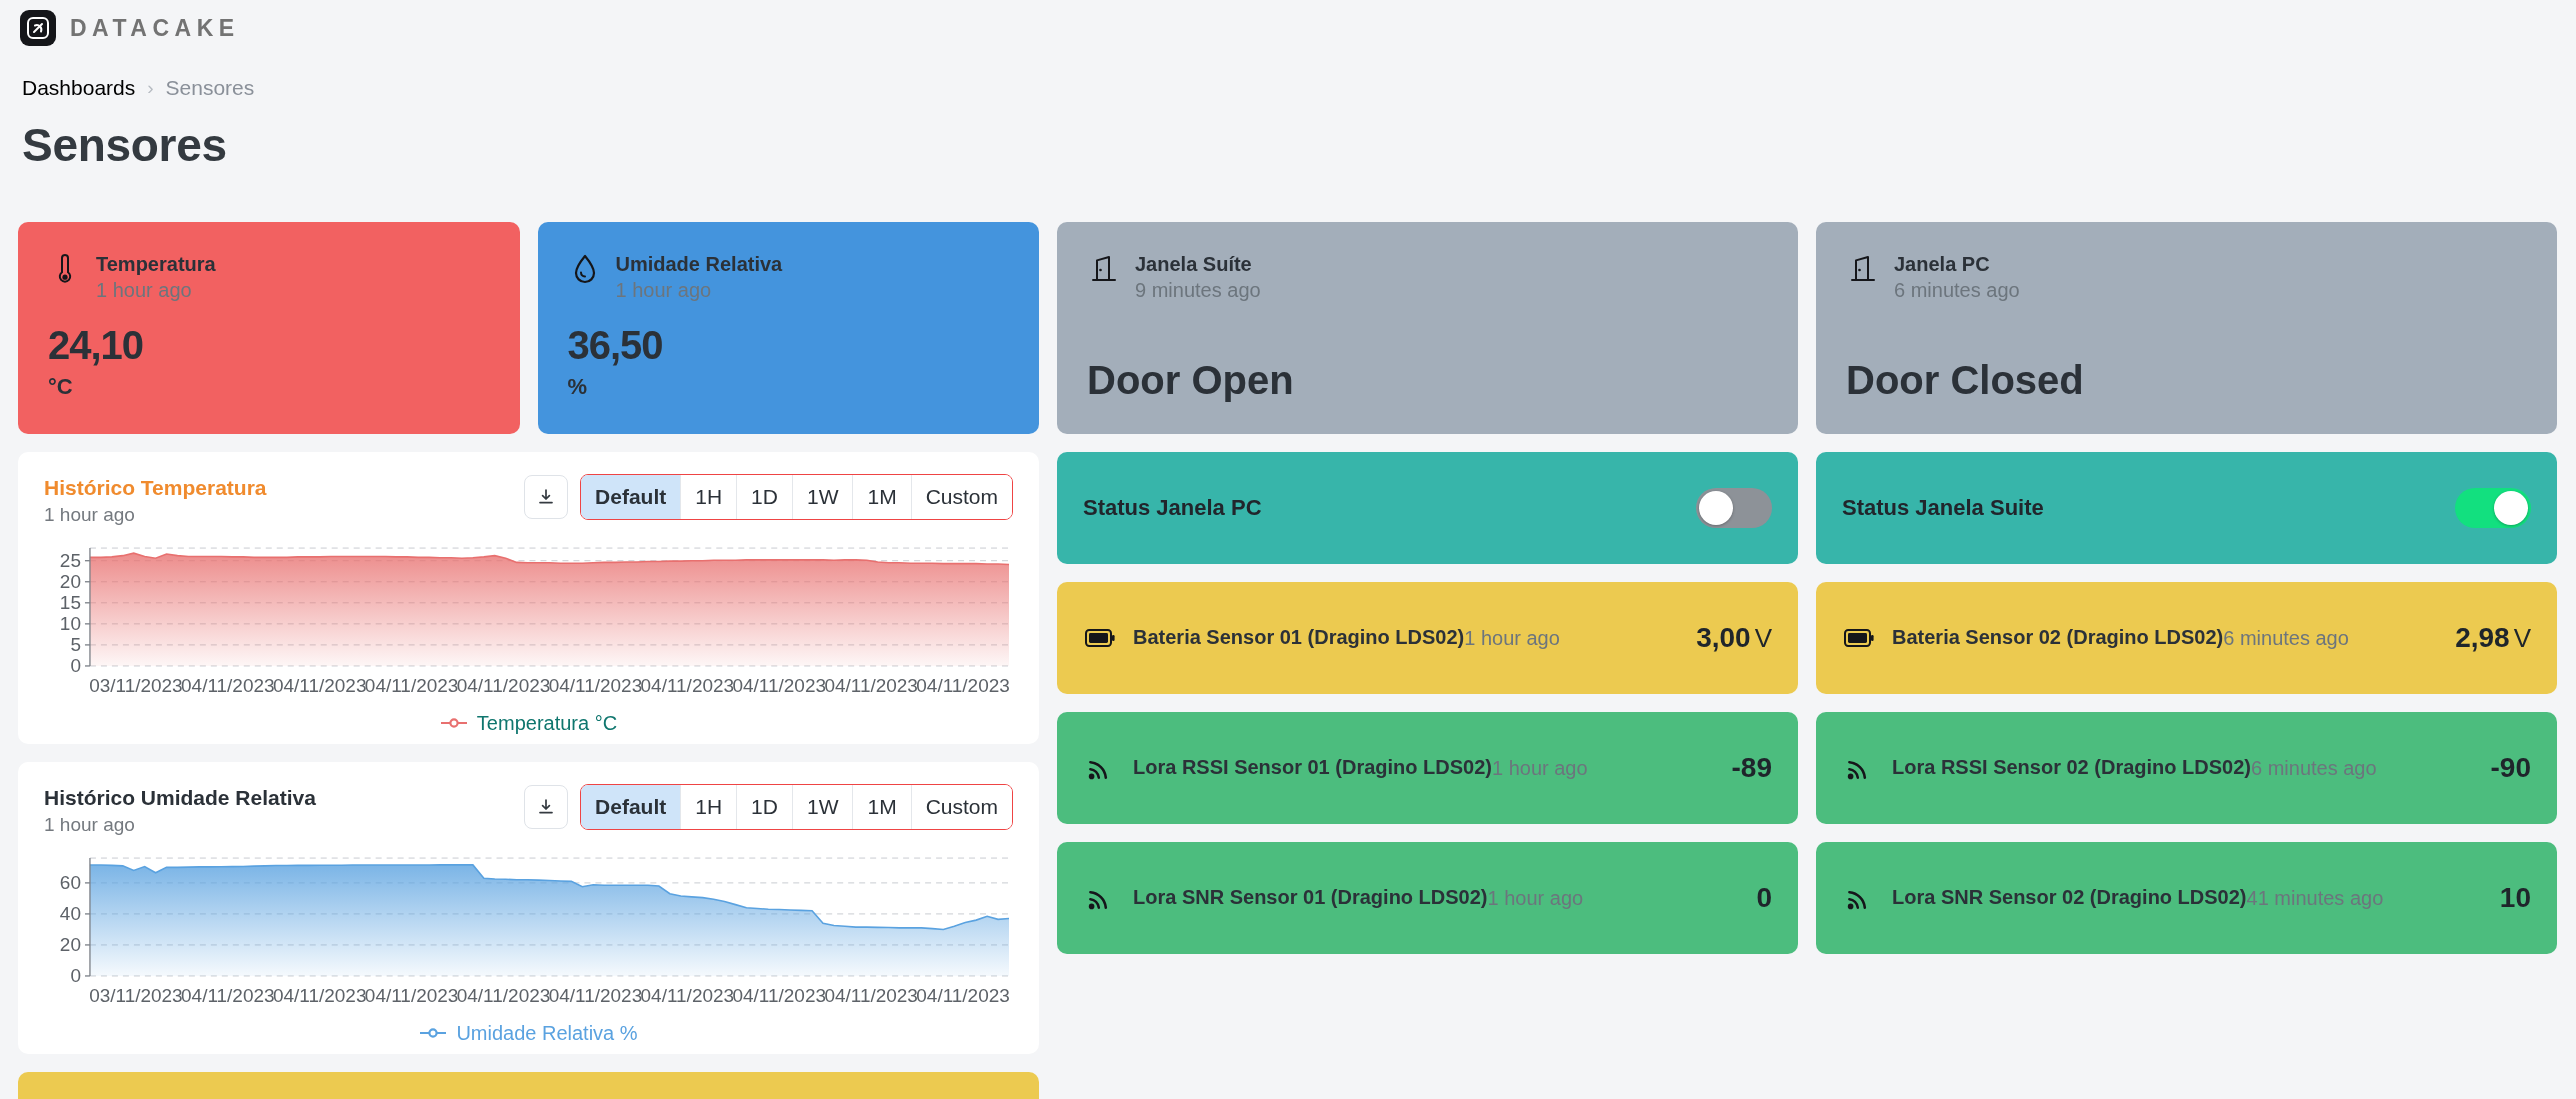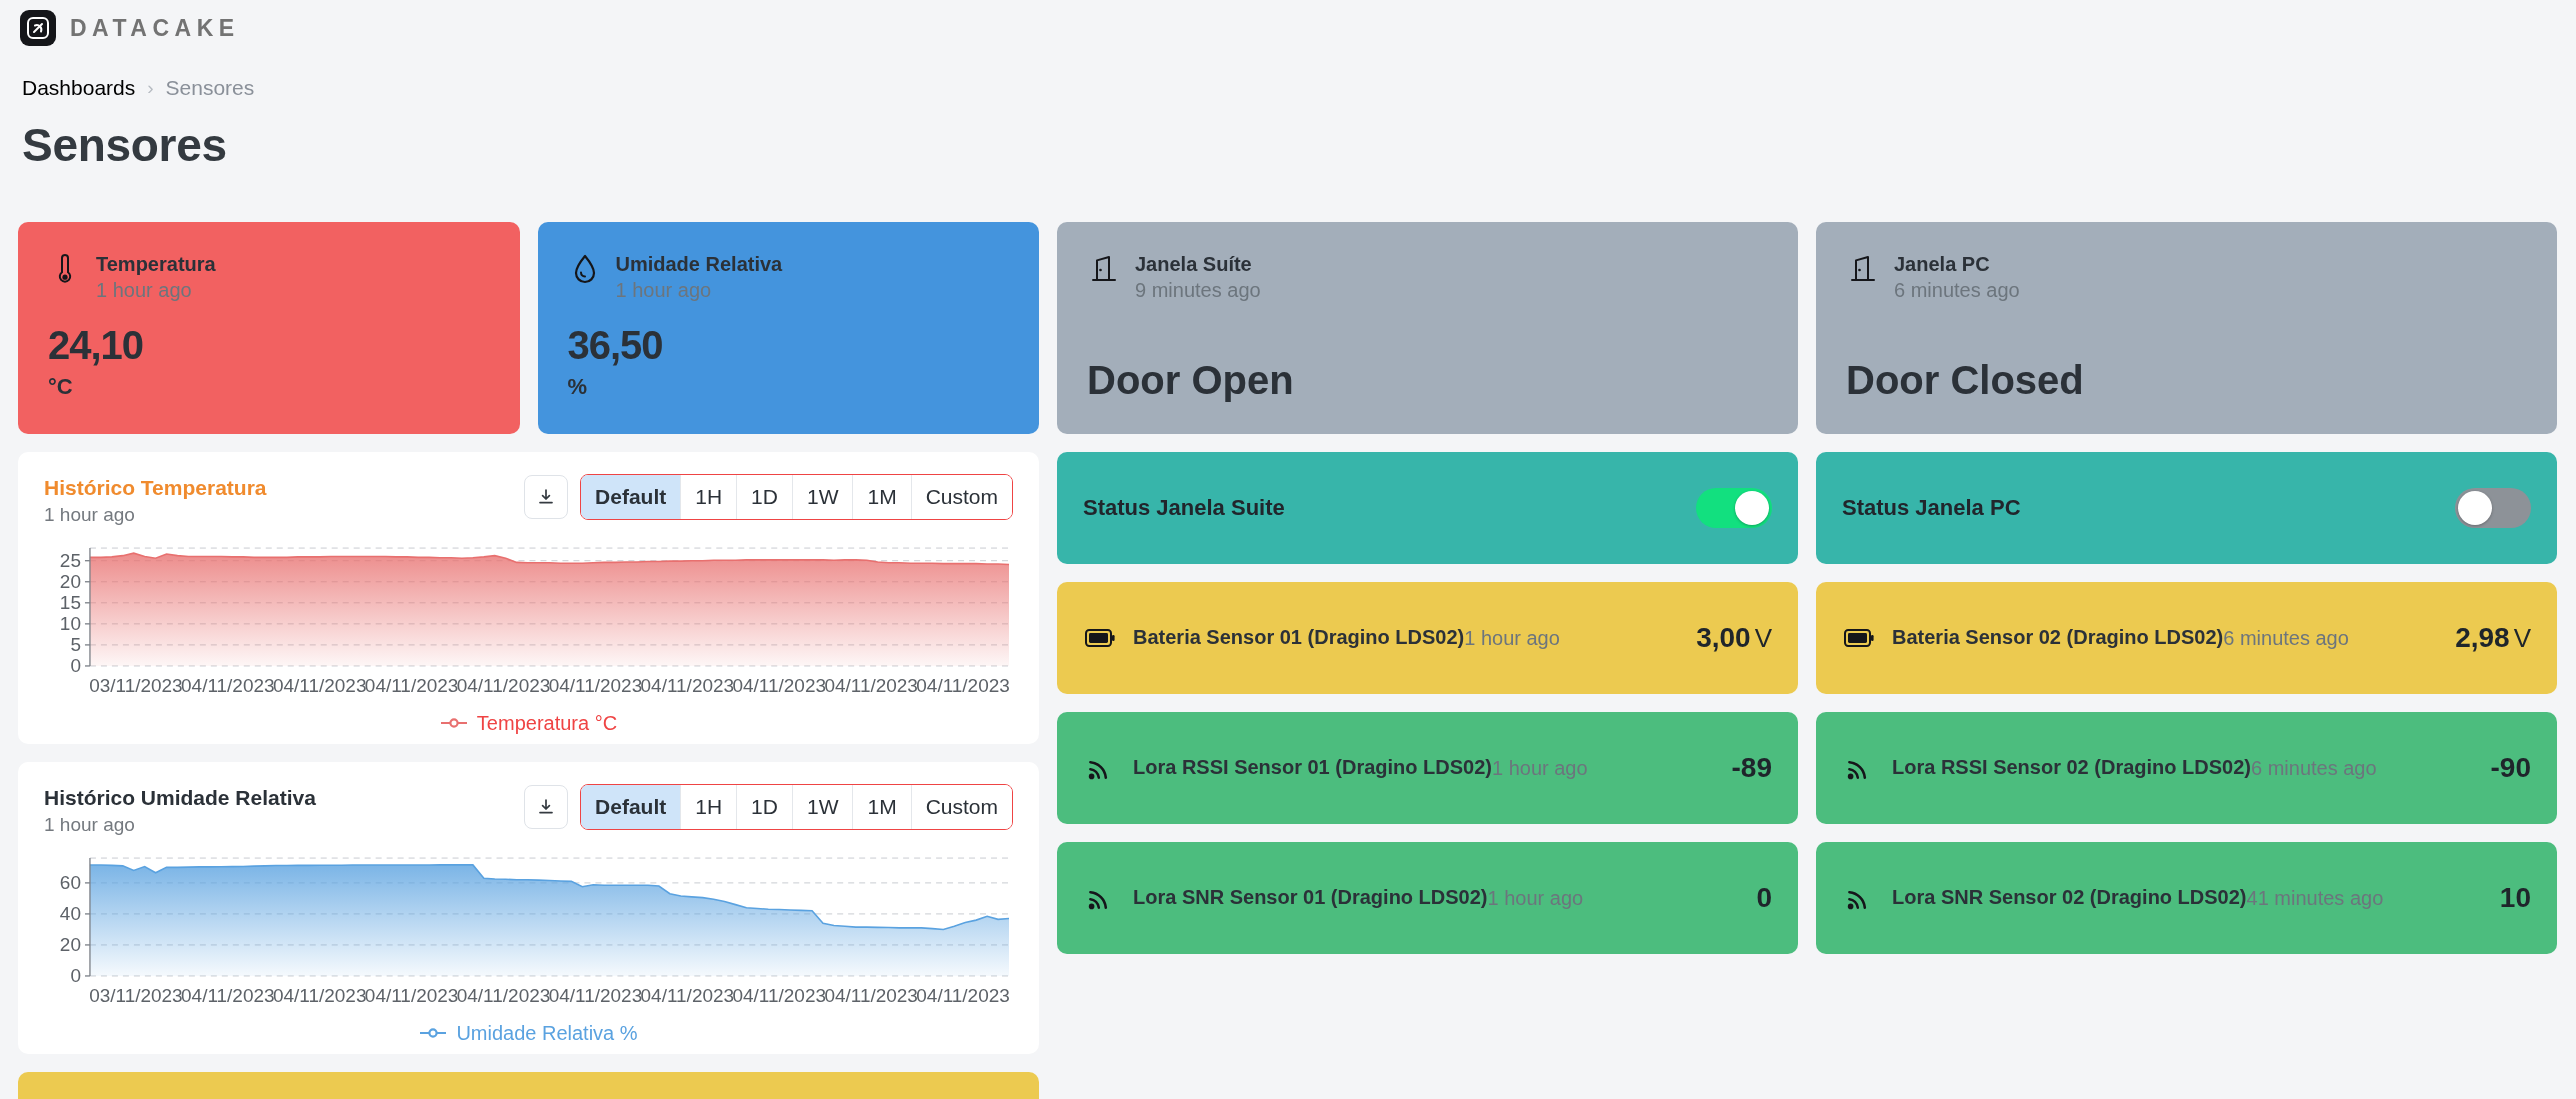--- a/index.html
+++ b/index.html
@@ -82,21 +82,21 @@
     border-right: 1px solid #e4e7eb; cursor: pointer;
   }
   .btn-group button:last-child { border-right: none; }
   .btn-group button.active { background: #cfe4f9; font-weight: 700; }
 
   .plot { margin-top: 14px; position: relative; }
   .plot svg { display: block; }
   .legend { display: flex; align-items: center; justify-content: center; gap: 9px; margin-top: 10px; }
   .legend .lg-mark svg { display: block; }
   .legend .lg-text { font-size: 20px; }
-  .legend.red .lg-text  { color: #ef4444; }
+  .legend.red .lg-text  { color: #0f766e; }
   .legend.blue .lg-text { color: #5aa2e0; }
 
   
   .strip { height: 112px; display: flex; align-items: center; padding: 0 26px; }
   .strip.teal   { background: #37b5aa; }
   .strip.yellow { background: #ecca50; }
   .strip.green  { background: #4cbd7e; }
   .strip-icon { width: 34px; flex: 0 0 34px; display:flex; align-items:center; justify-content:center; margin-right: 16px; }
   .strip-icon svg { display:block; }
   .strip-titles { display: flex; flex-direction: row; line-height: 1.25; }
@@ -382,30 +382,30 @@
             </span>
           </div>
           <div class="vc-body">
             <div class="vc-state">Door Closed</div>
           </div>
         </div>
       </div>
 
       <div class="row">
         <div class="card strip teal" style="width:741px">
+          <span class="strip-label-only">Status Janela PC</span>
+          <span class="strip-spacer"></span>
+          <span class="toggle off">
+              <span class="knob"></span>
+            </span>
+        </div>
+        <div class="card strip teal" style="width:741px">
           <span class="strip-label-only">Status Janela Suite</span>
           <span class="strip-spacer"></span>
           <span class="toggle on">
-              <span class="knob"></span>
-            </span>
-        </div>
-        <div class="card strip teal" style="width:741px">
-          <span class="strip-label-only">Status Janela PC</span>
-          <span class="strip-spacer"></span>
-          <span class="toggle off">
               <span class="knob"></span>
             </span>
         </div>
       </div>
 
       <div class="row">
         <div class="card strip yellow" style="width:741px">
           <span class="strip-icon">
             <svg width="30" height="18" viewBox="0 0 30 18">
               <rect x="1" y="1" width="25" height="16" rx="3.2" fill="none" stroke="#15161a" stroke-width="2"></rect>

